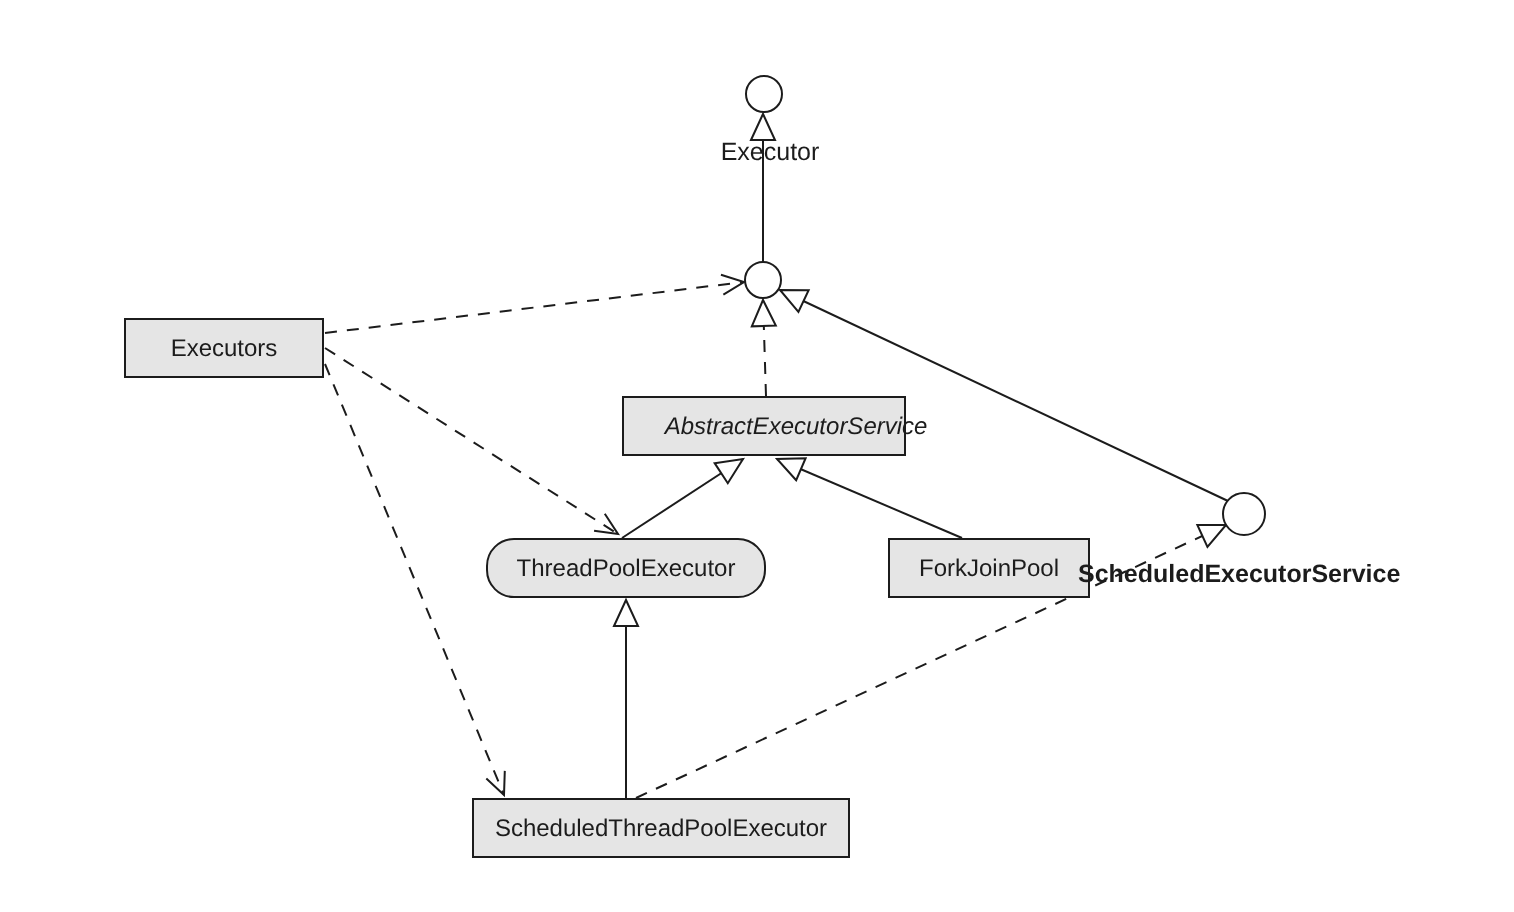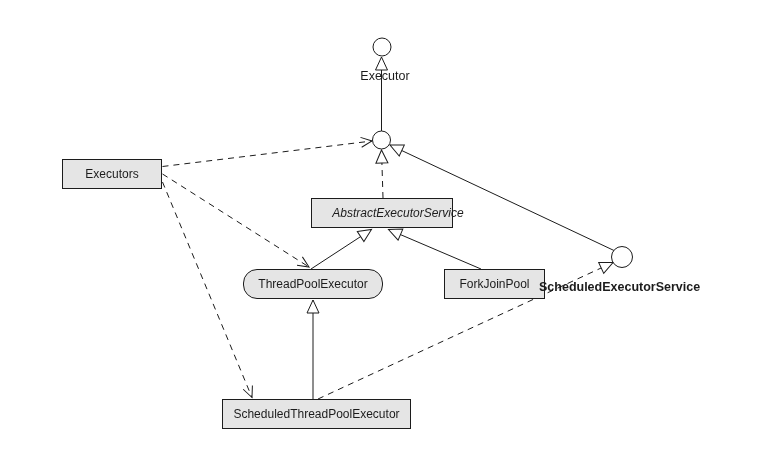--- a/index.html
+++ b/index.html
@@ -29,21 +29,21 @@
     font-size:12.5px;
     white-space:nowrap;
     line-height:1;
     background:transparent;
   }
   
   #box-executors{left:62px;top:159px;width:100px;height:30px;}
   #box-abstract {left:311px;top:198px;width:142px;height:30px;}
   #box-tpe      {left:243px;top:269px;width:140px;height:30px;border-radius:14px;}
   #box-fjp      {left:432px;top:269px;width:101px;height:30px;margin-left:12px;}
-  #box-stpe     {left:222px;top:399px;width:189px;height:30px;}
+  #box-stpe     {left:236px;top:399px;width:189px;height:30px;}
   
   #lbl-executor {left:305px;top:70px;width:160px;}
   #lbl-es       {left:302px;top:159px;width:160px;}
   #lbl-ses      {left:539px;top:281px;width:160px;font-weight:bold;}
 </style>
 </head>
 <body>
 
 <div id="stage">
 

